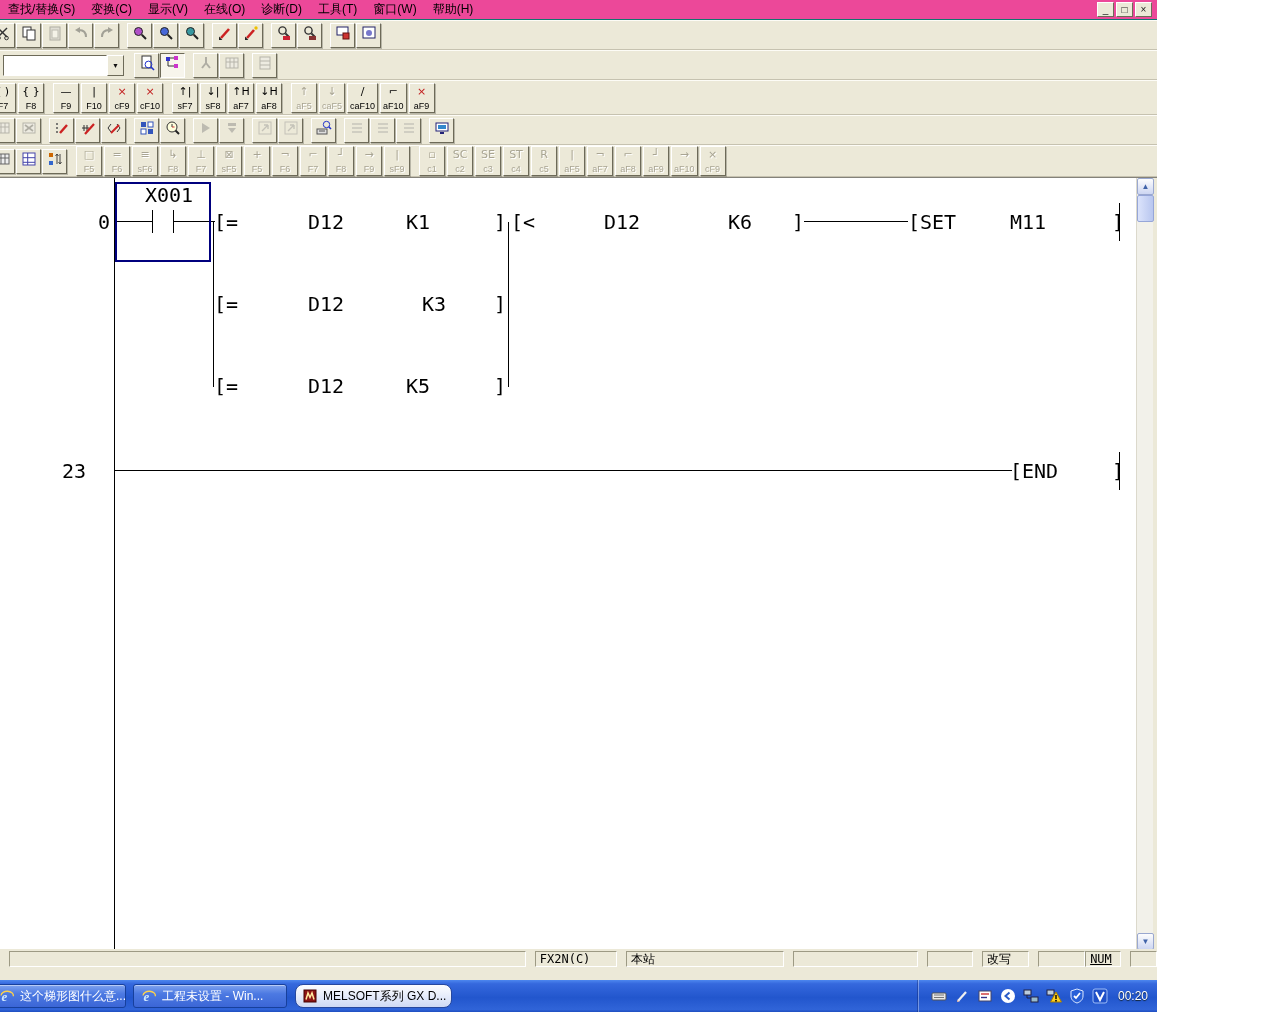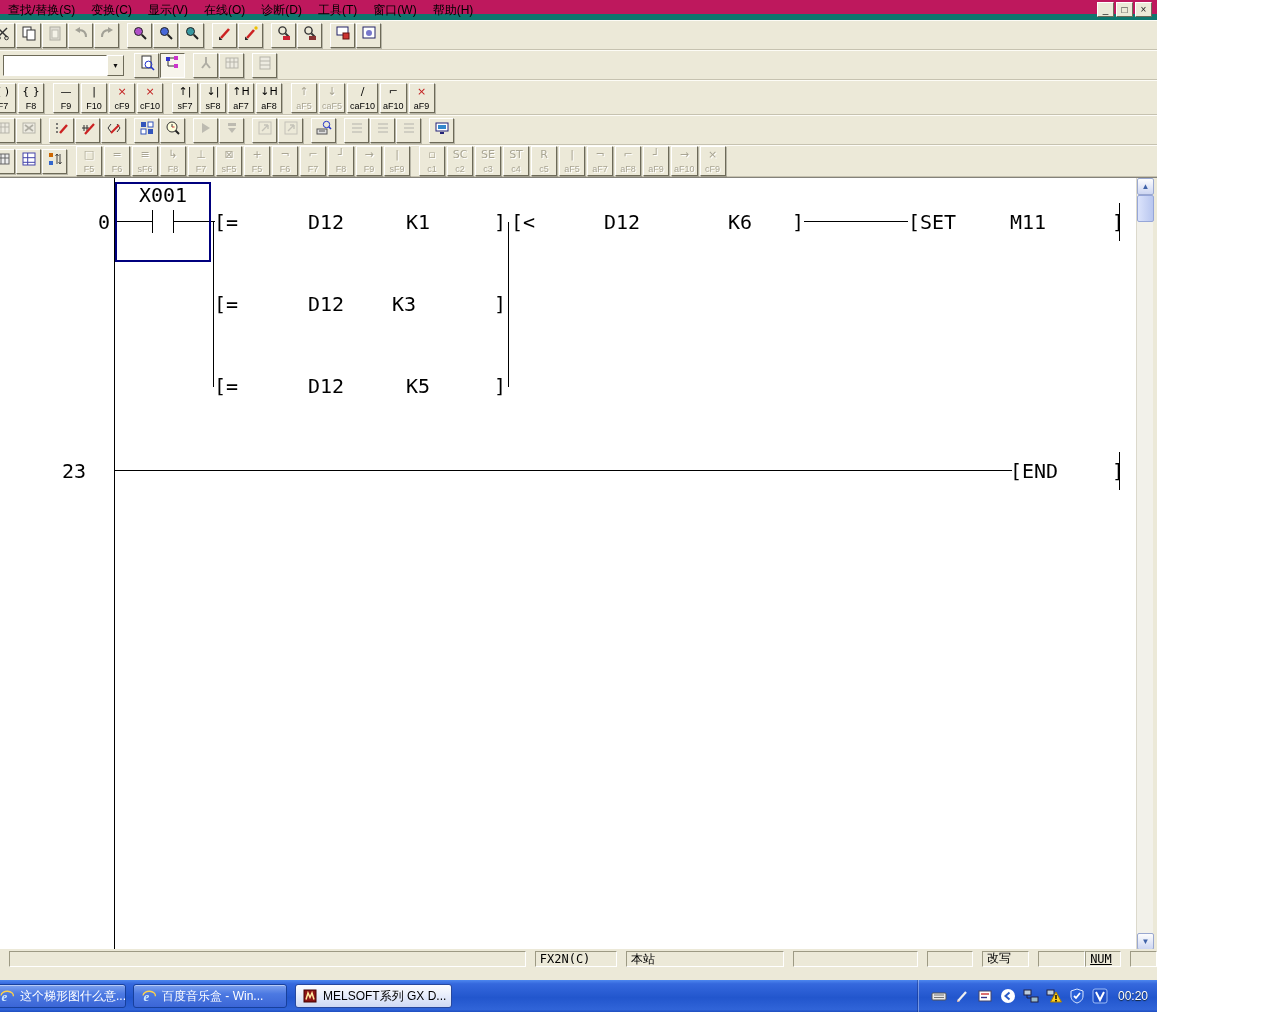--- a/index.html
+++ b/index.html
@@ -11,22 +11,22 @@
   
   #titlebar{position:relative;height:11px;background:linear-gradient(#3a8cf8,#0a50d8);overflow:hidden}
   #titlebar .ttext{position:absolute;left:3px;top:-6px;color:#fff;font-weight:bold;font-size:12px;white-space:nowrap;
      text-shadow:1px 1px 1px #00308a}
   .wbtns{position:absolute;right:6px;top:1px;display:flex;gap:2px}
   .wbtn{width:19px;height:9px;border:1px solid #fff;border-radius:2px}
   .wbtn.minb,.wbtn.maxb{background:linear-gradient(#71a7f8,#1c55c8)}
   .wbtn.closeb{background:linear-gradient(#f6a786,#d6511e)}
 
   
-  #menubar{position:relative;height:20px;background:#be185d;display:flex;font-size:12px;
-     border-bottom:6px solid #0f766e}
+  #menubar{position:relative;height:20px;background:#ec4899;display:flex;align-items:center;font-size:12px;
+     border-bottom:1px solid #0f766e}
   .mitem{padding:2px 8px;white-space:nowrap}
   .mdibtns{position:absolute;right:5px;top:2px;display:flex;gap:2px}
   .mdibtn{width:17px;height:15px;border:1px solid;border-color:#fff #6d6a58 #6d6a58 #fff;background:#ece9d8;
      font-size:10px;line-height:13px;text-align:center;color:#222}
 
   
   .tbrow{display:flex;align-items:center;background:#ece9d8;padding-left:3px;
      border-top:1px solid #fdfcf6;border-bottom:1px solid #c6c2b0}
   #tb1{height:30px}#tb2row{height:30px}#tb3{height:35px}#tb4{height:30px}#tb5row{height:32px}
   .tbtn{width:25px;height:25px;flex:0 0 auto;border:1px solid;border-color:#fff #6d6a58 #6d6a58 #fff;
@@ -562,21 +562,21 @@
             <span class="ksym">×</span>
             <span class="kkey">cF9</span>
           </div>
         </div>
     </div>
 
     <div id="ladder">
       <div class="vline" style="left:114px;top:0;height:772px"></div>
 
       <div class="lt" style="left:62px;top:33px;width:48px;text-align:right">0</div>
-      <div class="lt" style="left:127px;top:6px;width:72px;text-align:center">X001</div>
+      <div class="lt" style="left:133px;top:6px;width:72px;text-align:center">X001</div>
       <div class="hline" style="left:115px;top:43px;width:37px"></div>
       <div class="vline" style="left:152px;top:32px;height:23px"></div>
       <div class="vline" style="left:173px;top:32px;height:23px"></div>
       <div class="hline" style="left:174px;top:43px;width:41px"></div>
       <div id="cursorbox" style="left:115px;top:4px;width:96px;height:80px"></div>
 
       <div class="lt" style="left:214px;top:33px">[=</div>
       <div class="lt" style="left:308px;top:33px">D12</div>
       <div class="lt" style="left:406px;top:33px">K1</div>
       <div class="lt" style="left:494px;top:33px">]</div>
@@ -591,21 +591,21 @@
 
       <div class="hline" style="left:804px;top:43px;width:104px"></div>
 
       <div class="lt" style="left:908px;top:33px">[SET</div>
       <div class="lt" style="left:1010px;top:33px">M11</div>
       <div class="lt" style="left:1112px;top:33px">]</div>
       <div class="vline" style="left:1119px;top:25px;height:38px"></div>
 
       <div class="lt" style="left:214px;top:115px">[=</div>
       <div class="lt" style="left:308px;top:115px">D12</div>
-      <div class="lt" style="left:392px;top:115px">K3</div>
+      <div class="lt" style="left:422px;top:115px">K3</div>
       <div class="lt" style="left:494px;top:115px">]</div>
 
       <div class="lt" style="left:214px;top:197px">[=</div>
       <div class="lt" style="left:308px;top:197px">D12</div>
       <div class="lt" style="left:406px;top:197px">K5</div>
       <div class="lt" style="left:494px;top:197px">]</div>
 
       <div class="lt" style="left:62px;top:282px;width:48px;text-align:left">23</div>
       <div class="hline" style="left:115px;top:292px;width:897px"></div>
       <div class="lt" style="left:1010px;top:282px">[END</div>
@@ -619,21 +619,21 @@
         <div class="sbtn down">▼</div>
       </div>
     </div>
 
     <div id="statusbar">
         <div class="spanel" style="width: 530px;"></div>
         <div class="spanel" style="width: 84px;">FX2N(C)</div>
         <div class="spanel" style="width: 162px;">本站</div>
         <div class="spanel" style="width: 128px;"></div>
         <div class="spanel" style="width: 47px;"></div>
-        <div class="spanel" style="width: 48px; font-family: Liberation Mono, monospace;">改写</div>
+        <div class="spanel" style="width: 48px;">改写</div>
         <div class="spanel" style="width: 48px;"></div>
         <div class="spanel" style="width: 37px; margin-left: 0; text-decoration: underline;">NUM</div>
         <div class="spanel" style="width: 27px;"></div>
       </div>
   </div>
 
   <div id="taskbar">
       <div class="taskbtn" style="left: -8px; width: 134px;">
         <span class="trayicon">
           <svg width="16" height="16" viewBox="0 0 16 16">
@@ -643,23 +643,23 @@
         </span>
         <span>这个梯形图什么意...</span>
       </div>
       <div class="taskbtn" style="left: 133px; width: 154px;">
         <span class="trayicon">
           <svg width="16" height="16" viewBox="0 0 16 16">
             <text x="2.5" y="12.5" font-size="13" font-style="italic" font-weight="bold" fill="#cfe8ff" font-family="Liberation Serif,serif">e</text>
             <path d="M2 7.5 A6.2 4.6 0 1 1 14.4 8.2" stroke="#ffd24a" stroke-width="1.3" fill="none"></path>
           </svg>
         </span>
-        <span>百度音乐盒 - Win...</span>
-      </div>
-      <div class="taskbtn active" style="left: 295px; width: 157px;">
+        <span>工程未设置 - Win...</span>
+      </div>
+      <div class="taskbtn active" style="left: 295px; width: 157px; border-radius: 8px;">
         <span class="trayicon">
           <svg width="16" height="16" viewBox="0 0 16 16">
             <rect x="2" y="2" width="12" height="12" fill="#8c1414" stroke="#400"></rect>
             <path d="M4 11.5 L6 5 L8 9.5 L10 5 L12 11.5" stroke="#ffe9a0" stroke-width="1.5" fill="none"></path>
           </svg>
         </span>
         <span>MELSOFT系列 GX D...</span>
       </div>
       <div id="tray">
         <span class="trayicon">

